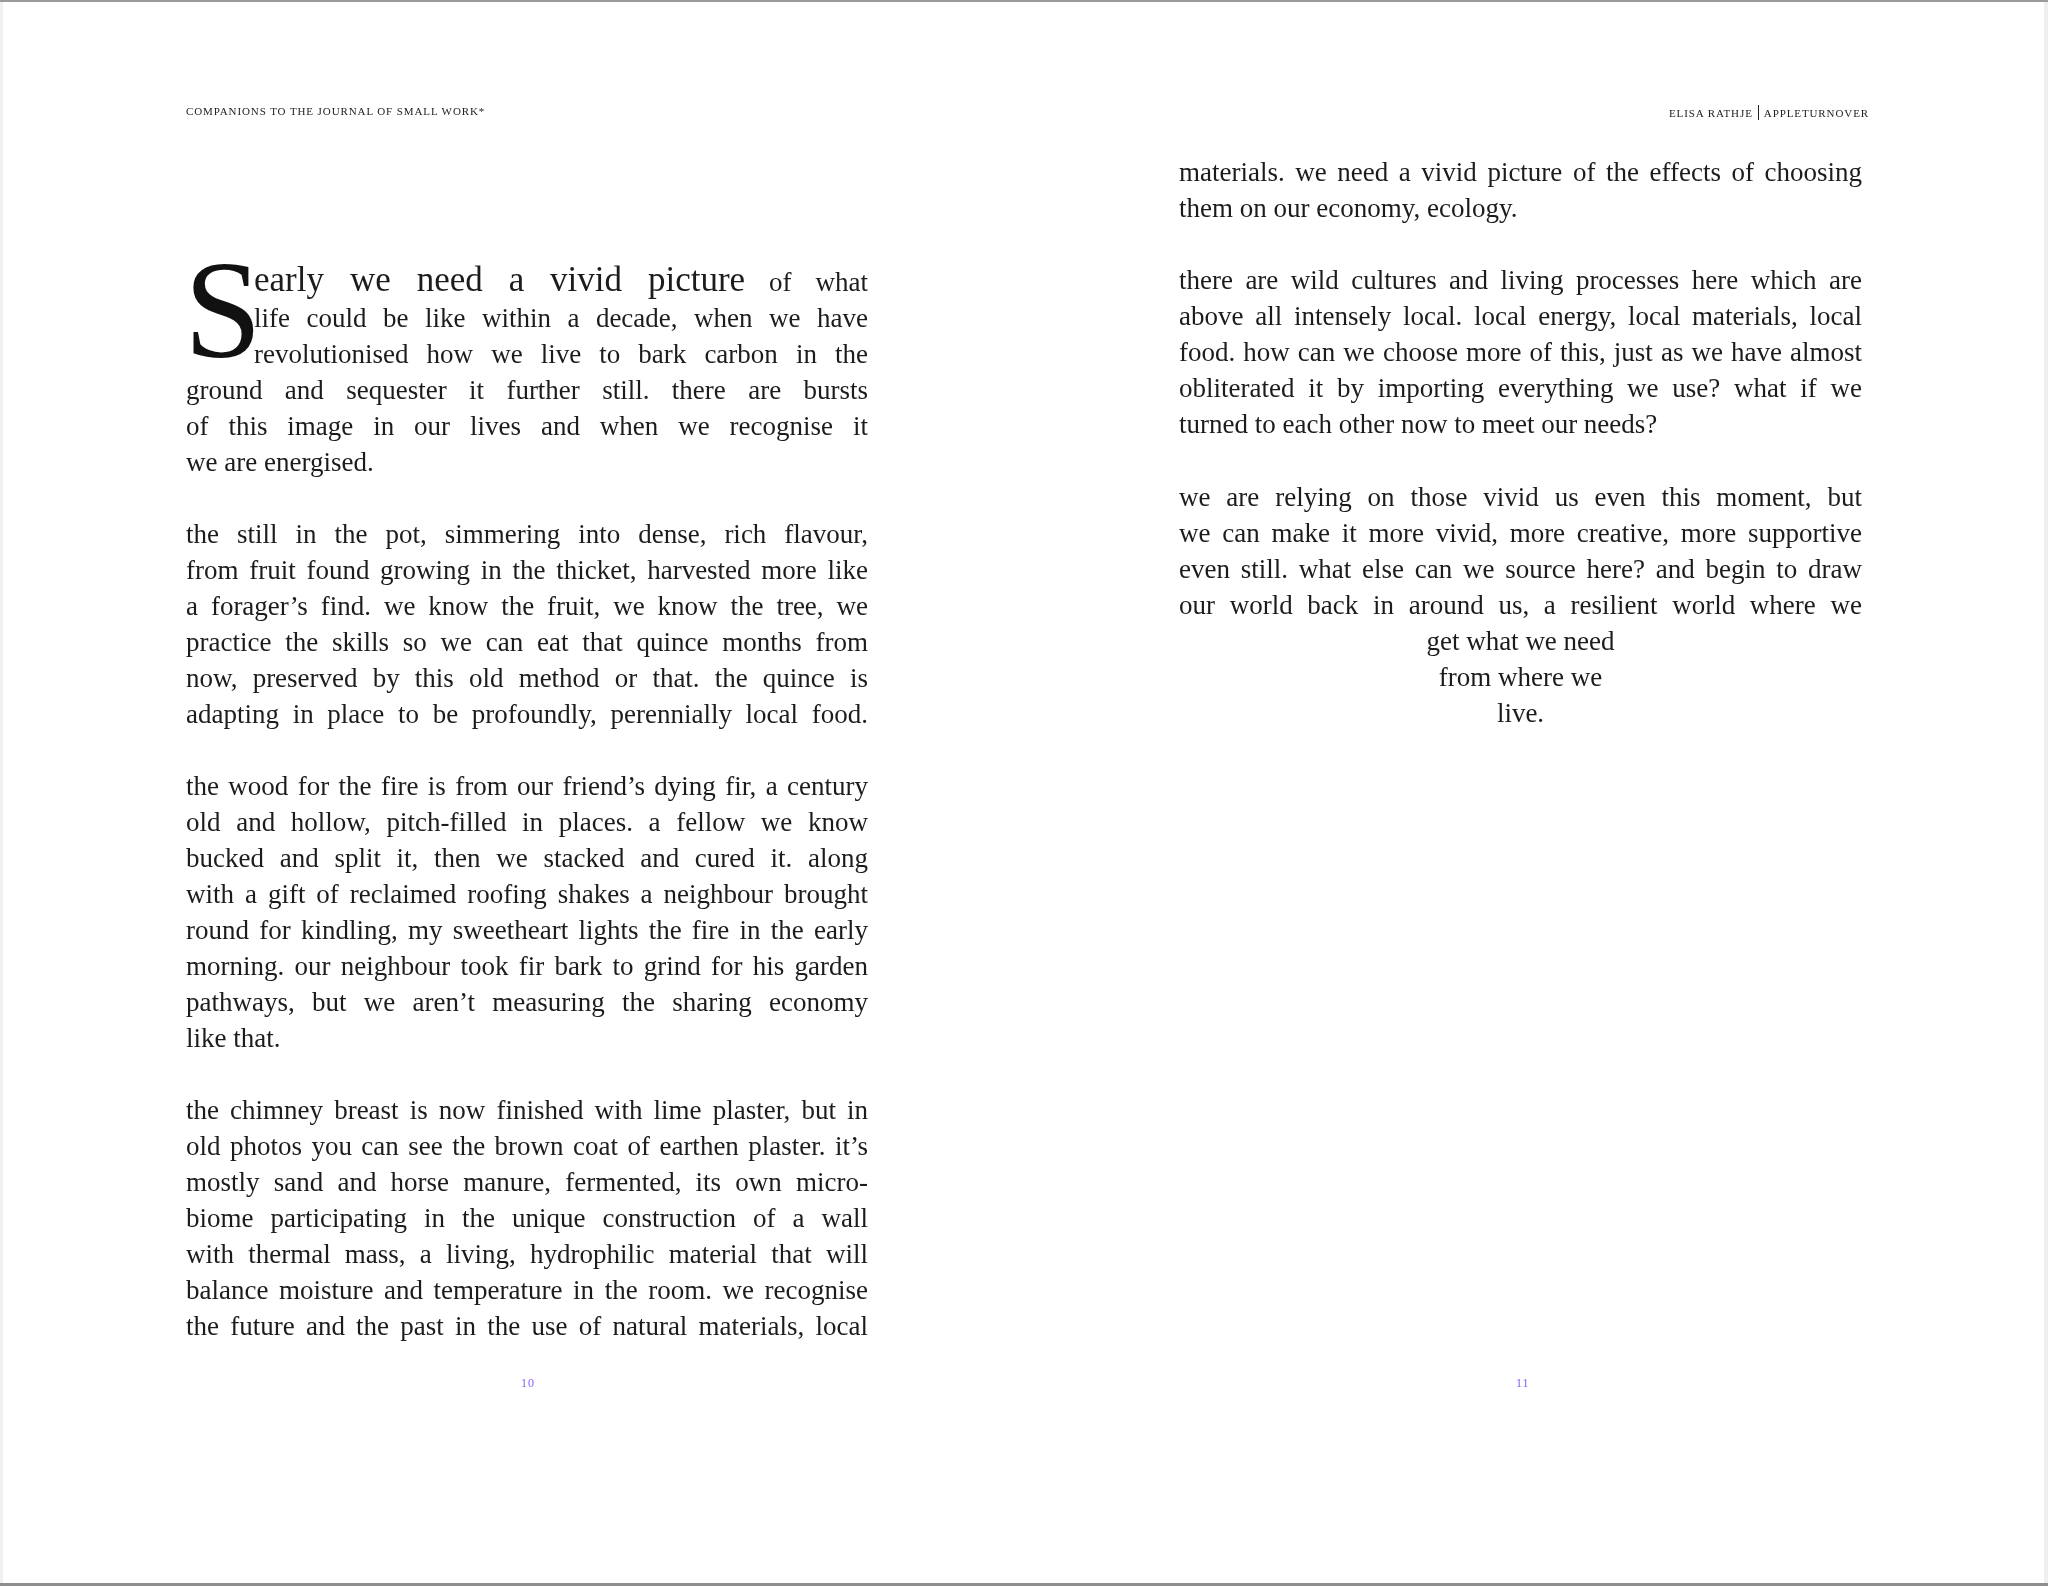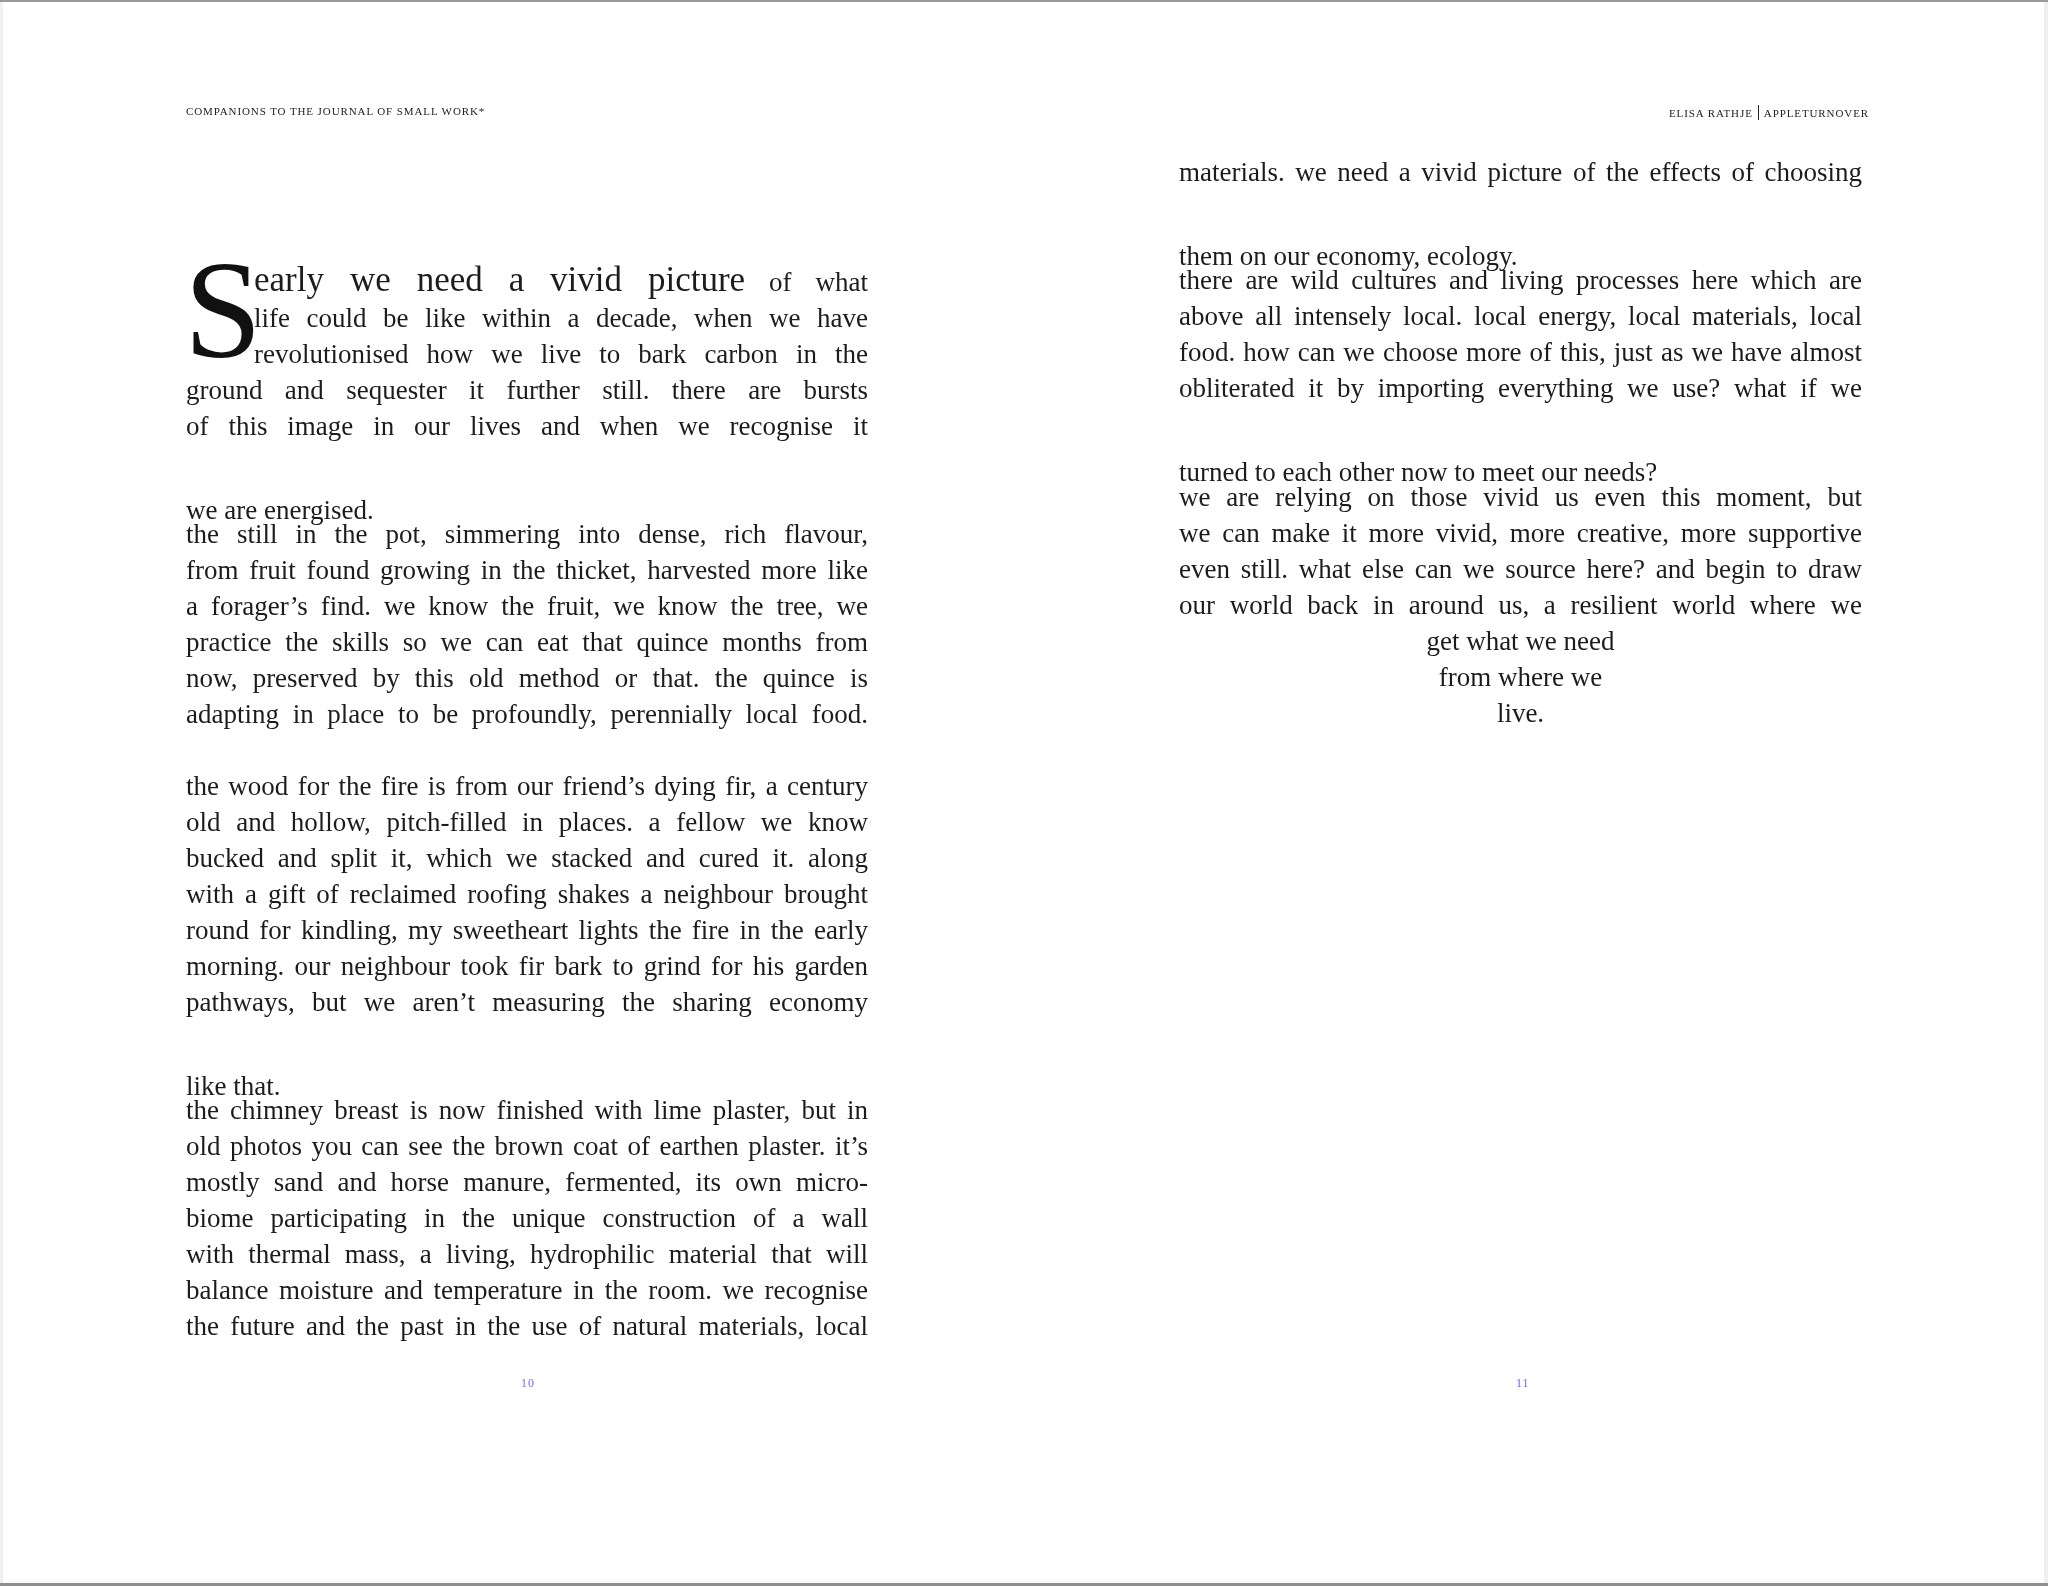--- a/index.html
+++ b/index.html
@@ -31,21 +31,21 @@
   .subtitle { font-size: 21px; letter-spacing: 0.9px; line-height: 24px; white-space: nowrap; color: #2a2a2a; }
 
   .column { position: absolute; width: 682px; font-size: 27px; }
   .col-left { left: 186px; }
   .col-right { left: 1179px; width: 683px; }
 
   .line {
     position: absolute; left: 0; right: 0; height: 36px; line-height: 36px;
     white-space: nowrap; text-align: justify; text-align-last: justify;
   }
-  .line.last { text-align-last: left; text-align: left; margin-top: 48px; }
+  .line.last { text-align-last: left; text-align: left; }
   .line.center { text-align: center; text-align-last: center; }
   .line.indent { left: 68px; }
 
   .dropcap {
     position: absolute; left: -2px; top: 250px; font-size: 140px; line-height: 120px;
     color: #111;
   }
   .lead { font-size: 35px; }
 
   .folio { position: absolute; top: 1376px; font-size: 12px; letter-spacing: 1px; font-variant: small-caps; color: #8b5cf6; }
@@ -81,21 +81,21 @@
       <div class="line" style="top:552px;">from fruit found growing in the thicket, harvested more like</div>
       <div class="line" style="top:588px;">a forager’s find. we know the fruit, we know the tree, we</div>
       <div class="line" style="top:624px;">practice the skills so we can eat that quince months from</div>
       <div class="line" style="top:660px;">now, preserved by this old method or that. the quince is</div>
       <div class="line" style="top:696px;">adapting in place to be profoundly, perennially local food.</div>
     </div>
 
     <div>
       <div class="line" style="top:768px;">the wood for the fire is from our friend’s dying fir, a century</div>
       <div class="line" style="top:804px;">old and hollow, pitch-filled in places. a fellow we know</div>
-      <div class="line" style="top:840px;">bucked and split it, which we stacked and cured it. along</div>
+      <div class="line" style="top:840px;">bucked and split it, then we stacked and cured it. along</div>
       <div class="line" style="top:876px;">with a gift of reclaimed roofing shakes a neighbour brought</div>
       <div class="line" style="top:912px;">round for kindling, my sweetheart lights the fire in the early</div>
       <div class="line" style="top:948px;">morning. our neighbour took fir bark to grind for his garden</div>
       <div class="line" style="top:984px;">pathways, but we aren’t measuring the sharing economy</div>
       <div class="line last" style="top:1020px;">like that.</div>
     </div>
 
     <div>
       <div class="line" style="top:1092px;">the chimney breast is now finished with lime plaster, but in</div>
       <div class="line" style="top:1128px;">old photos you can see the brown coat of earthen plaster. it’s</div>

